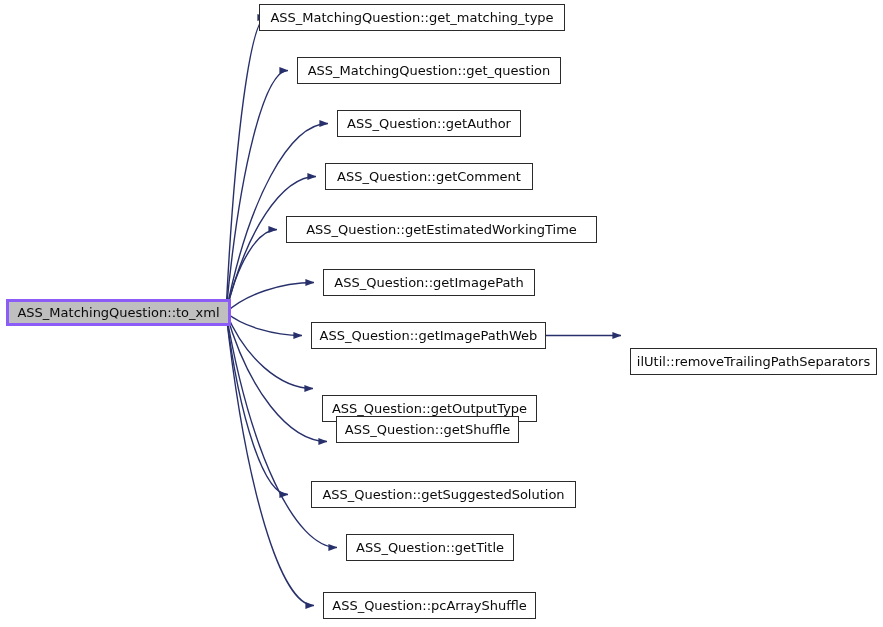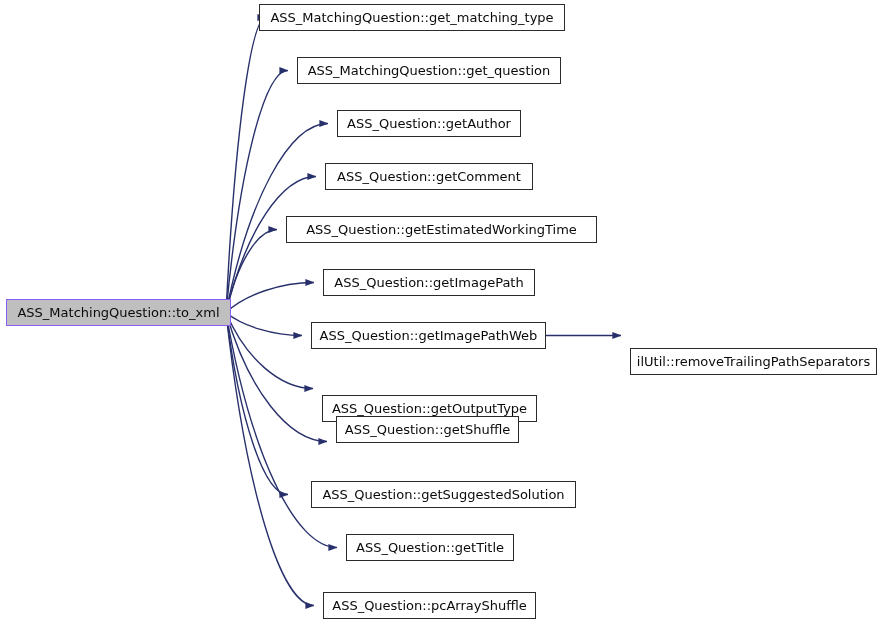--- a/index.html
+++ b/index.html
@@ -35,21 +35,21 @@
     justify-content: center;
     font-size: 13px;
     color: #0a0a0a;
     white-space: nowrap;
     letter-spacing: 0px;
     line-height: 1;
     cursor: pointer;
   }
   .gnode.root {
     background: #bfbfbf;
-    border: 1px solid #8b5cf6;
+    border: 3px solid #8b5cf6;
   }
   .gnode .nlabel {
     display: block;
     padding: 0 6px;
   }
 </style>
 </head>
 <body>
 
 <div id="canvas">

